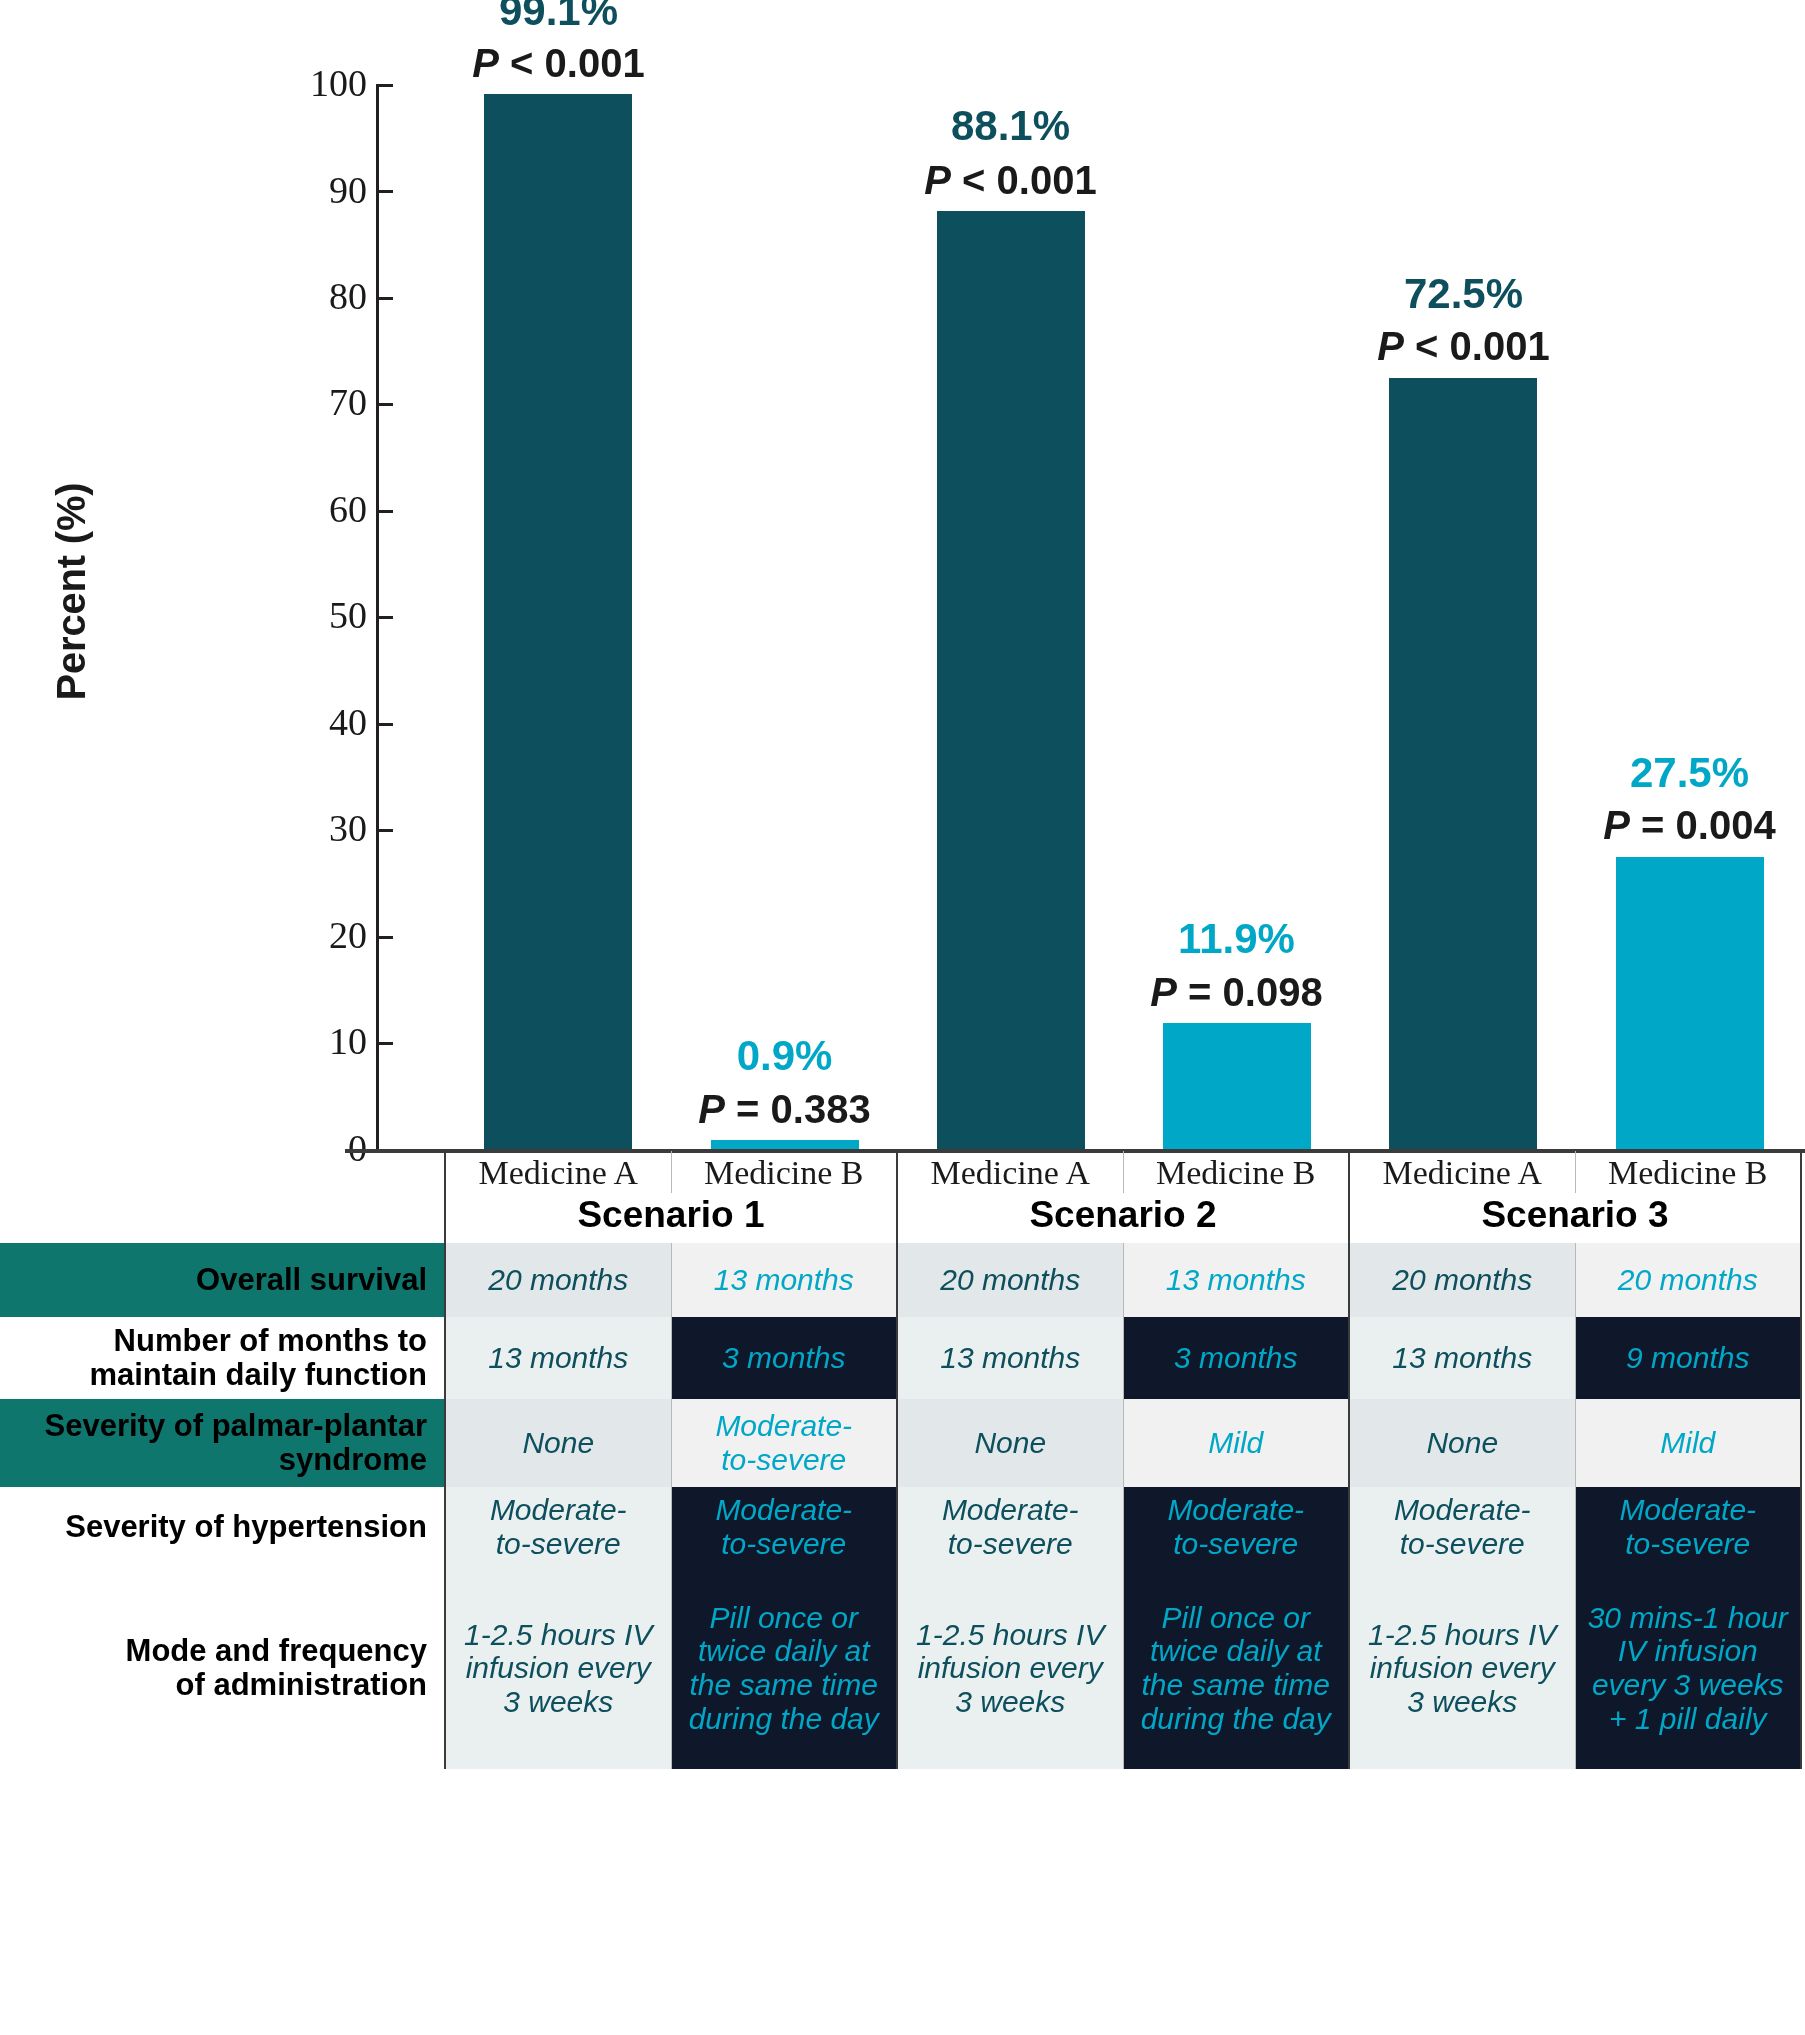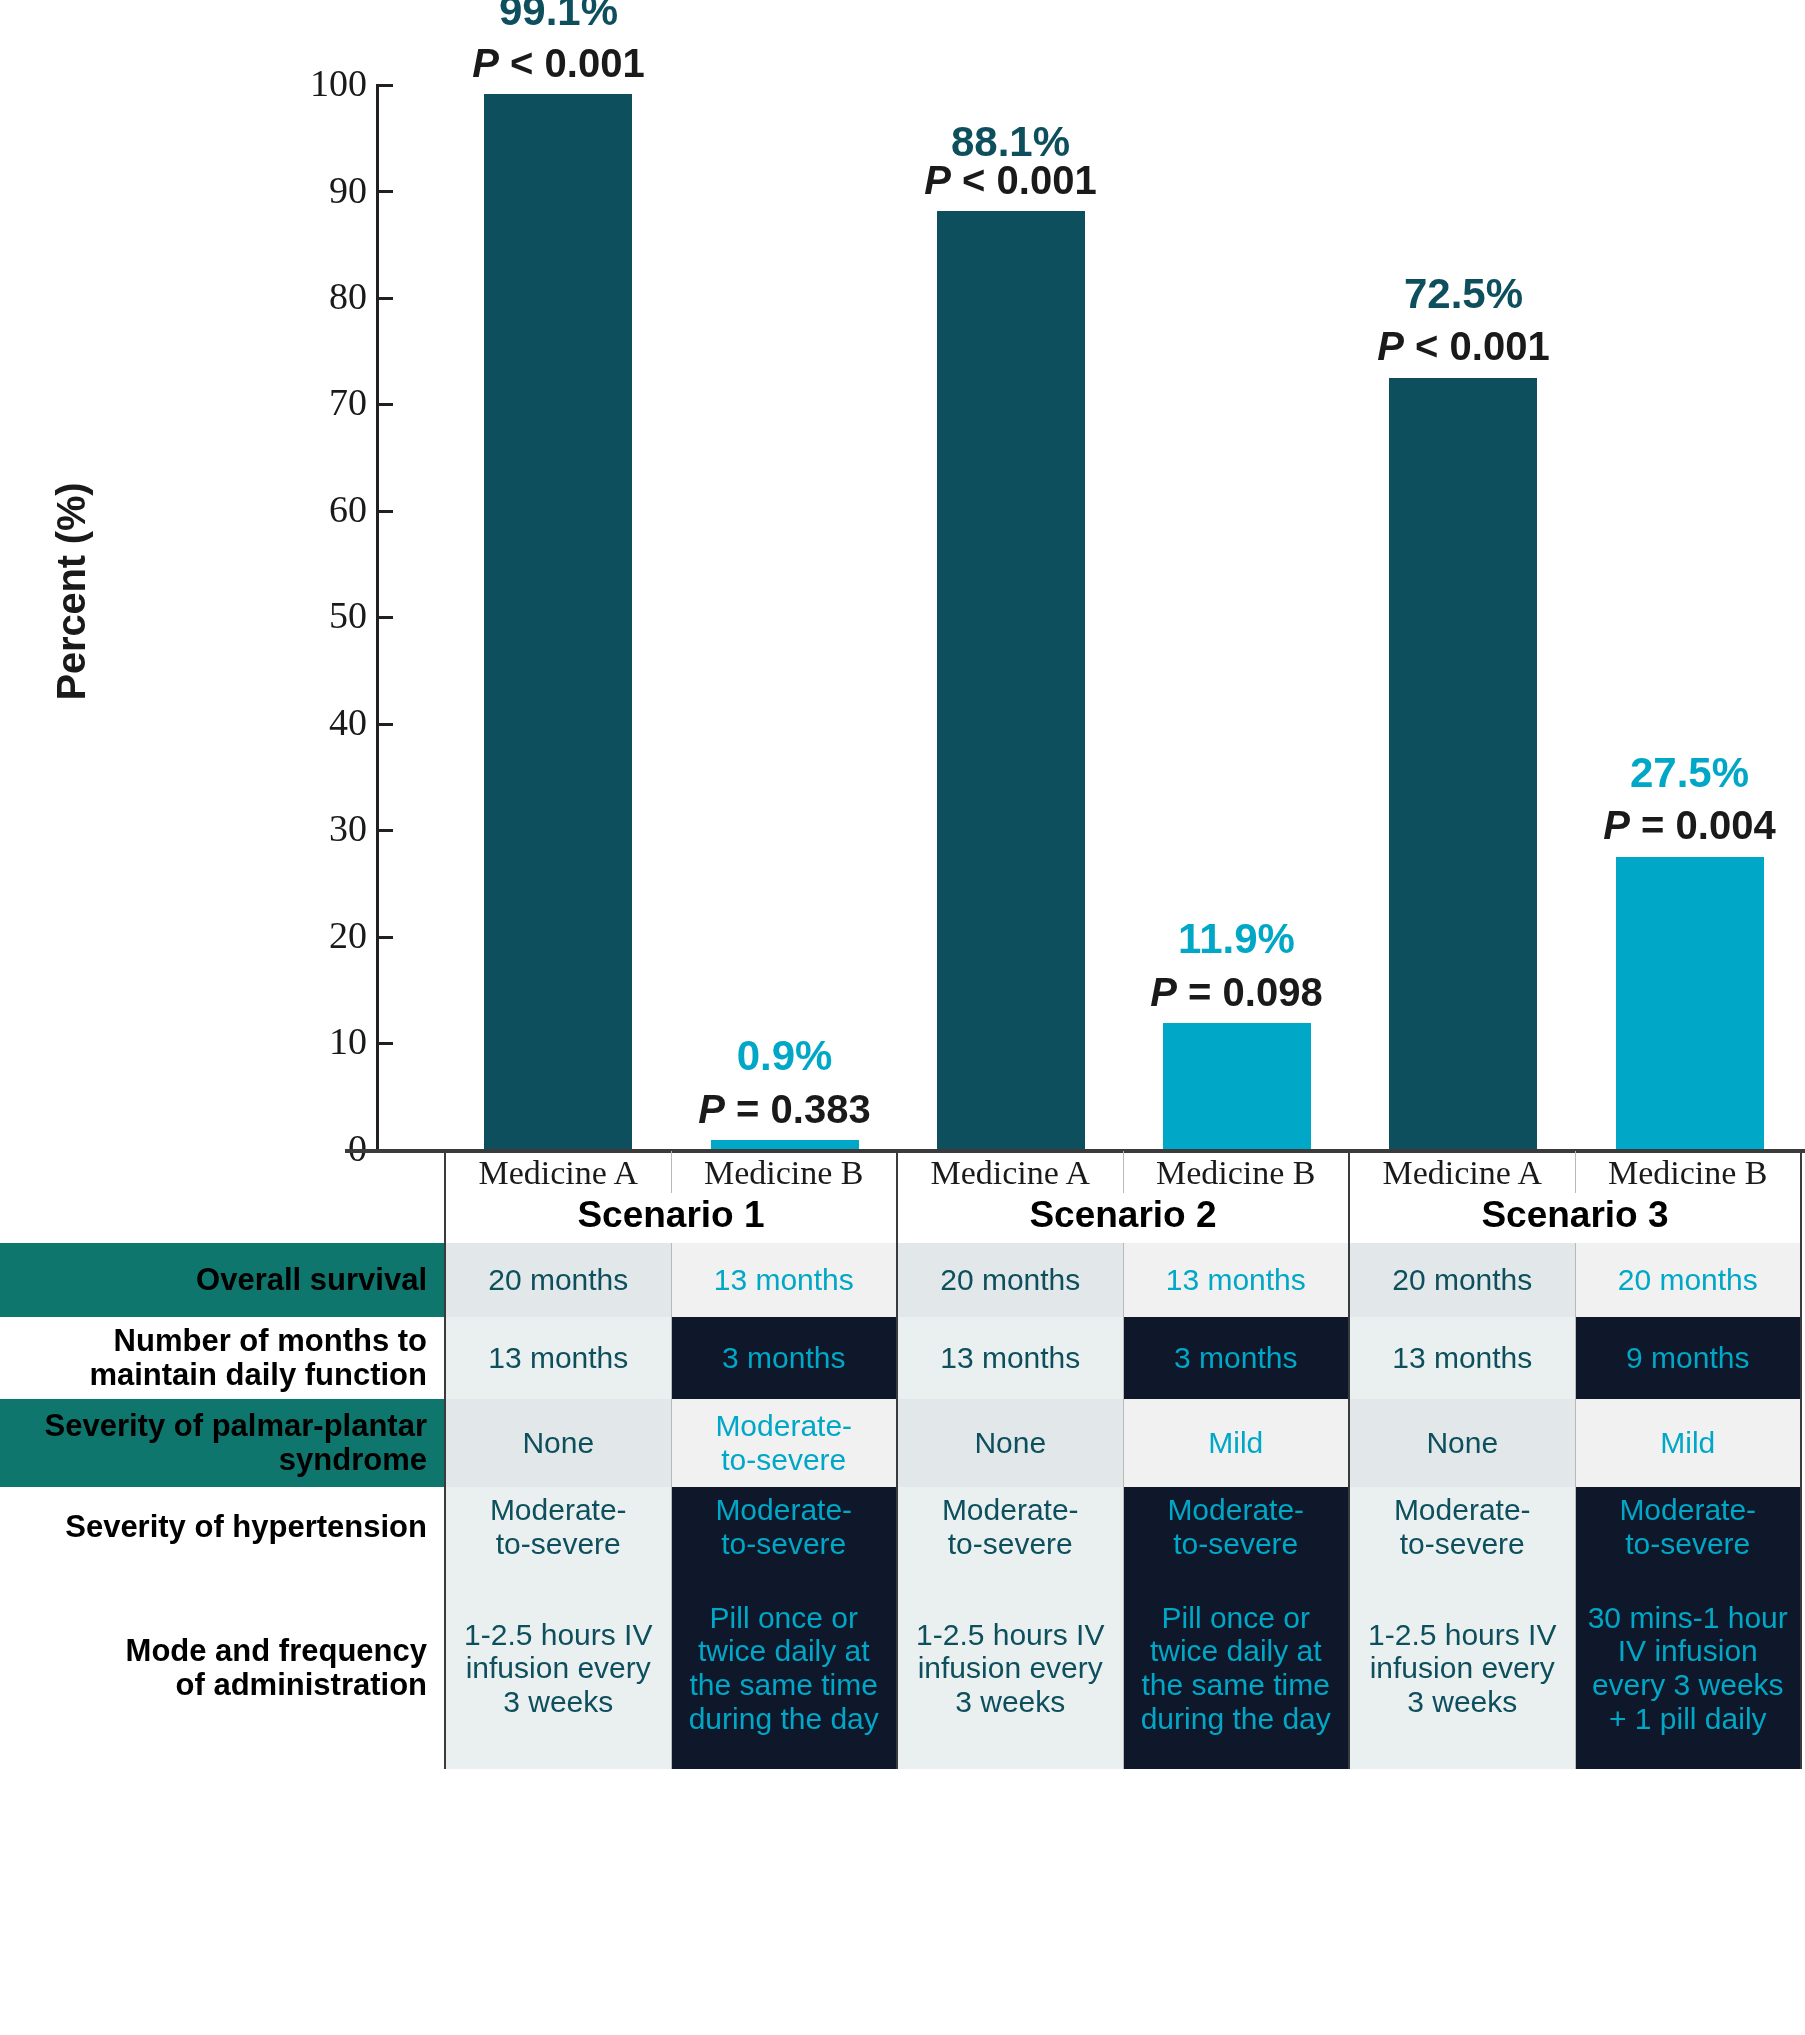--- a/index.html
+++ b/index.html
@@ -66,20 +66,21 @@
 
   .rowlabel{
     text-align:right;padding-right:17px;
     font-size:31px;font-weight:bold;color:#000000;
     line-height:1.1;
   }
   .cellv{
     text-align:center;
     font-size:30px;line-height:1.12;
     padding:0 4px;
+    font-style:italic;
   }
   .cellv.a{color:#0d4f5c;}
   .cellv.b{color:#00a7c6;}
 
   
   .hdr-med{
     text-align:center;font-size:34px;color:#1a1a1a;
     font-family:"Liberation Serif", serif;
     padding-top:3px;padding-bottom:1px;
   }
@@ -137,21 +138,21 @@
 
     <div id="bars">
         <div class="bar dark" style="left: 484px; top: 94px; width: 148px; height: 1055px;"></div>
         <div class="plabel" style="left: 401px; top: 43px;"><i>P</i> &lt; 0.001</div>
         <div class="barlabel dark" style="left: 401px; top: -10px;">99.1%</div>
         <div class="bar light" style="left: 711px; top: 1140px; width: 148px; height: 9.6px;"></div>
         <div class="plabel" style="left: 627px; top: 1089px;"><i>P</i> = 0.383</div>
         <div class="barlabel light" style="left: 627px; top: 1035px;">0.9%</div>
         <div class="bar dark" style="left: 937px; top: 211px; width: 148px; height: 938px;"></div>
         <div class="plabel" style="left: 853px; top: 160px;"><i>P</i> &lt; 0.001</div>
-        <div class="barlabel dark" style="left: 853px; top: 121px; text-align: center;">88.1%</div>
+        <div class="barlabel dark" style="left: 853px; top: 105px; text-align: center;">88.1%</div>
         <div class="bar light" style="left: 1163px; top: 1023px; width: 148px; height: 127px;"></div>
         <div class="plabel" style="left: 1079px; top: 972px;"><i>P</i> = 0.098</div>
         <div class="barlabel light" style="left: 1079px; top: 918px;">11.9%</div>
         <div class="bar dark" style="left: 1389px; top: 378px; width: 148px; height: 772px;"></div>
         <div class="plabel" style="left: 1306px; top: 326px;"><i>P</i> &lt; 0.001</div>
         <div class="barlabel dark" style="left: 1306px; top: 273px;">72.5%</div>
         <div class="bar light" style="left: 1616px; top: 857px; width: 148px; height: 293px;"></div>
         <div class="plabel" style="left: 1532px; top: 805px;"><i>P</i> = 0.004</div>
         <div class="barlabel light" style="left: 1532px; top: 752px;">27.5%</div>
       </div>

